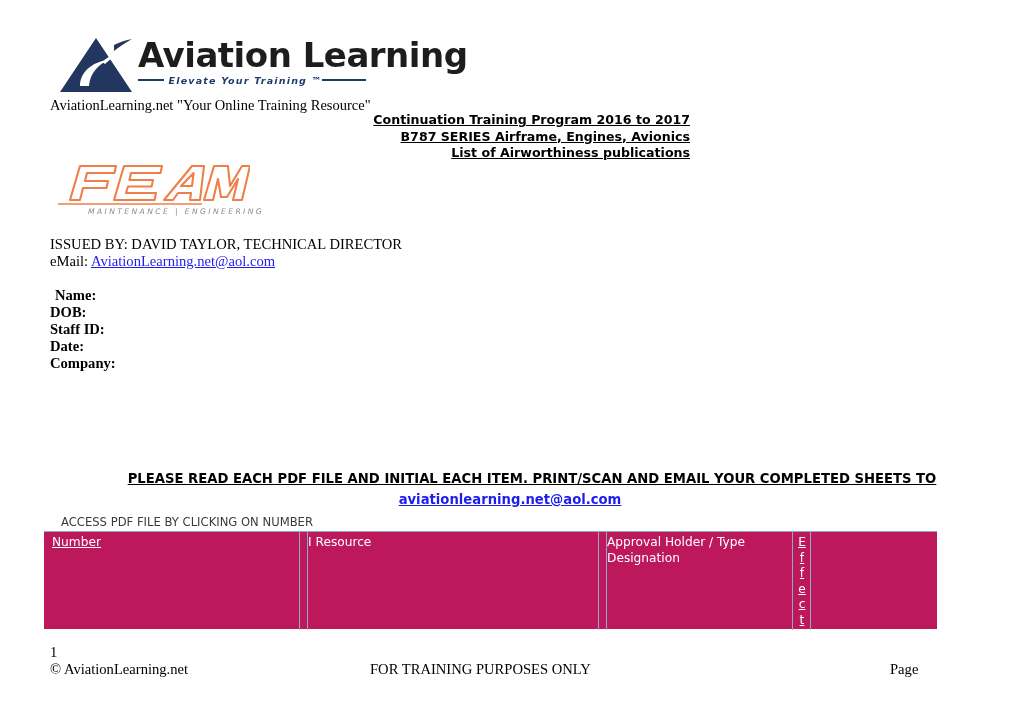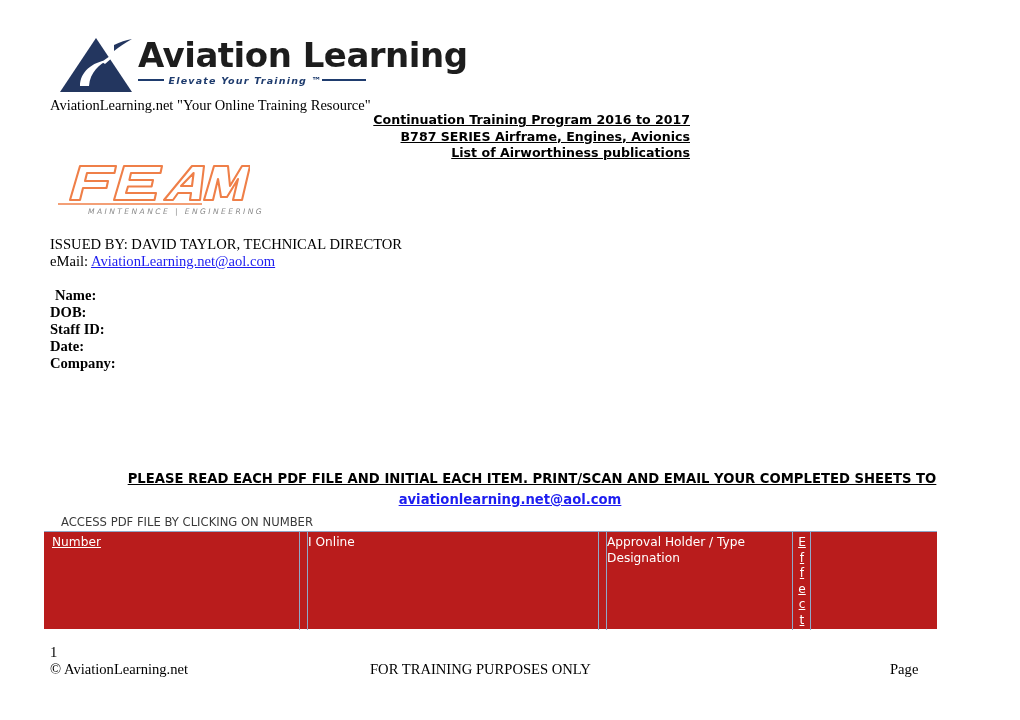--- a/index.html
+++ b/index.html
@@ -202,21 +202,21 @@
     margin-left: 12px;
   }
 
   
   #pub-table {
     position: absolute;
     left: 44px;
     top: 531px;
     width: 893px;
     height: 98px;
-    background: #b91c1c;
+    background: #be185d;
     border-top: 1px solid #8fa8c8;
     box-sizing: border-box;
   }
   #pub-table .cell {
     position: absolute;
     top: 0;
     height: 98px;
     box-sizing: border-box;
     color: #ffffff;
     font-family: "DejaVu Sans", sans-serif;
@@ -350,21 +350,21 @@
 
 <div id="pub-table">
   <div class="vline" style="left:255px"></div>
   <div class="vline" style="left:263px"></div>
   <div class="vline" style="left:554px"></div>
   <div class="vline" style="left:562px"></div>
   <div class="vline" style="left:748px"></div>
   <div class="vline" style="left:766px"></div>
 
   <div class="cell hdr-number"><span>Number</span></div>
-  <div class="cell hdr-subject">I Online</div>
+  <div class="cell hdr-subject">I Resource</div>
   <div class="cell hdr-approval">Approval Holder / Type Designation</div>
   <div class="cell hdr-effect">
     <span class="ltr">E</span>
     <span class="ltr">f</span>
     <span class="ltr">f</span>
     <span class="ltr">e</span>
     <span class="ltr">c</span>
     <span class="ltr">t</span>
   </div>
 </div>

